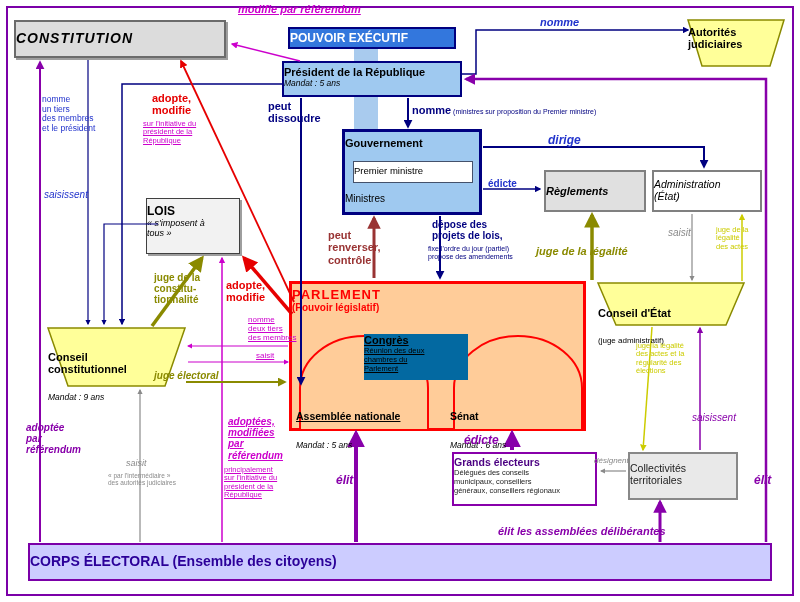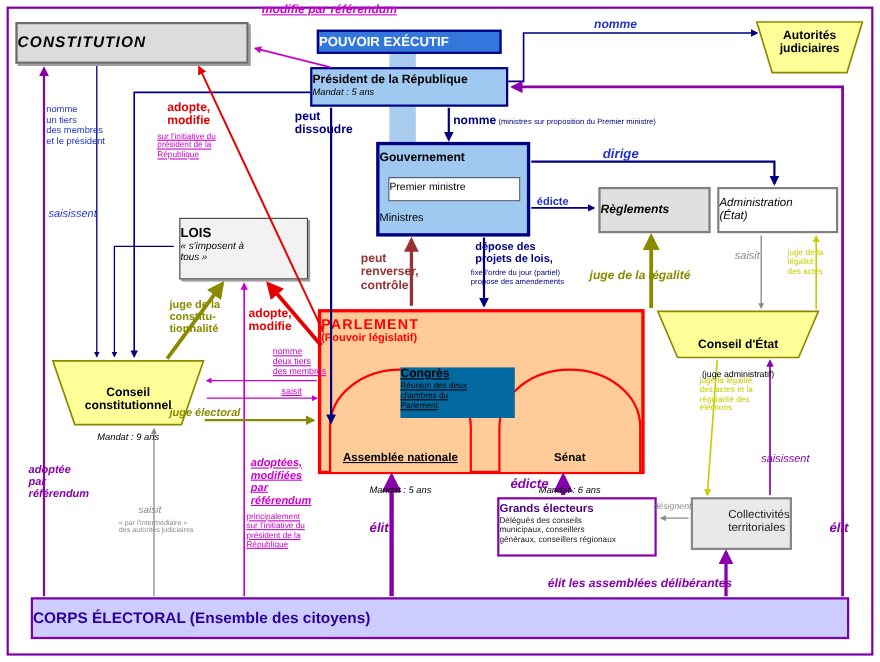--- a/index.html
+++ b/index.html
@@ -3,21 +3,21 @@
 <meta charset="utf-8">
 <style>
   html,body{margin:0;padding:0;background:#fff;}
   #canvas{position:relative;width:800px;height:602px;background:#fff;
           font-family:"Liberation Sans",sans-serif;overflow:hidden;}
   #frame{position:absolute;left:6px;top:6px;width:784px;height:586px;
          border:2px solid #7B00A8;z-index:0;}
   .box{position:absolute;box-sizing:border-box;text-align:left;z-index:2;}
   .lbl{position:absolute;white-space:pre-line;line-height:1.12;z-index:5;}
   .pre{white-space:pre-line;}
-  .c{text-align:center;}
+  .c{}
   .b{font-weight:bold;}
   .i{font-style:italic;}
   .navy{color:#000080;} .blue{color:#2233CC;} .mag{color:#CC00CC;text-decoration:underline;}
   .red{color:#E60000;}  .mar{color:#993333;}  .pur{color:#8800AA;}
   .oli{color:#8A8A00;}  .yel{color:#CCCC00;}  .gry{color:#8A8A8A;}
   #arrows{position:absolute;left:0;top:0;z-index:3;}
   #ribbon{position:absolute;left:354px;top:40px;width:24px;height:92px;
           background:#A9CBEE;z-index:1;}
 </style>
 </head>
@@ -41,39 +41,39 @@
     <div style="font-weight:bold;font-size:11px;margin-top:5px;">Gouvernement</div>
     <div style="position:absolute;left:8px;top:29px;width:118px;height:20px;background:#fff;border:1px solid #44516B;font-size:9.5px;line-height:18px;">Premier ministre</div>
     <div style="position:absolute;left:0;top:61px;width:100%;font-size:10px;">Ministres</div>
   </div>
 
   <div class="box" style="left:544px;top:170px;width:102px;height:42px;background:#E0E0E0;border:2px solid #808080;font-weight:bold;font-style:italic;font-size:11px;line-height:38px;">Règlements</div>
 
   <div class="box pre" style="left:652px;top:170px;width:110px;height:42px;background:#fff;border:2px solid #808080;font-style:italic;font-size:10.5px;padding-top:6px;">Administration
 (État)</div>
 
-  <div class="box" style="left:163px;top:198px;width:117px;height:56px;background:#F2F2F2;border:1.5px solid #404040;box-shadow:2px 2px 0 #9E9E9E;">
+  <div class="box" style="left:146px;top:198px;width:94px;height:56px;background:#F2F2F2;border:1.5px solid #404040;box-shadow:2px 2px 0 #9E9E9E;">
     <div style="font-weight:bold;font-size:12px;margin-top:5px;">LOIS</div>
     <div class="pre" style="font-style:italic;font-size:9px;">« s'imposent à
 tous »</div>
   </div>
 
   <div class="box" style="left:289px;top:281px;width:297px;height:150px;background:#FFCC99;border:3px solid #FF0000;">
     <div style="color:#FF0000;font-weight:bold;font-size:13px;margin-top:3px;letter-spacing:1px;">PARLEMENT</div>
     <div style="color:#FF0000;font-weight:bold;font-size:10px;">(Pouvoir législatif)</div>
   </div>
 
   <div class="box" style="left:452px;top:452px;width:145px;height:54px;background:#fff;border:2px solid #8800AA;">
     <div style="font-weight:bold;font-size:10.5px;color:#4B0082;margin-top:2px;">Grands électeurs</div>
     <div class="pre" style="font-size:7.5px;color:#222;">Délégués des conseils
 municipaux, conseillers
 généraux, conseillers régionaux</div>
   </div>
 
-  <div class="box pre" style="left:628px;top:452px;width:92px;height:48px;background:#E9E9E9;border:2px solid #888;font-size:10.5px;padding-top:8px;color:#222;padding-left:32px;">Collectivités
+  <div class="box pre" style="left:628px;top:452px;width:110px;height:48px;background:#E9E9E9;border:2px solid #888;font-size:10.5px;padding-top:8px;color:#222;">Collectivités
 territoriales</div>
 
   <div class="box" style="left:28px;top:543px;width:744px;height:38px;background:#CCCCFF;border:2px solid #7B00A8;font-weight:bold;font-size:14px;line-height:33px;color:#2B0099;">CORPS ÉLECTORAL (Ensemble des citoyens)</div>
 
   <svg id="arrows" width="800" height="602">
     <defs>
       <marker id="mN" viewBox="0 0 4 4" markerWidth="4.5" markerHeight="4.5" refX="3.2" refY="2" orient="auto">
           <path d="M0,0 L4,2 L0,4 Z" fill="#000080"></path>
         </marker>
       <marker id="mR" viewBox="0 0 4 4" markerWidth="4.5" markerHeight="4.5" refX="3.2" refY="2" orient="auto">

